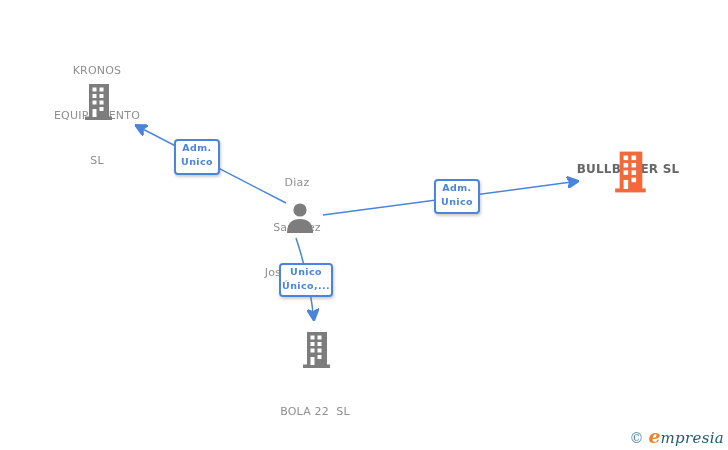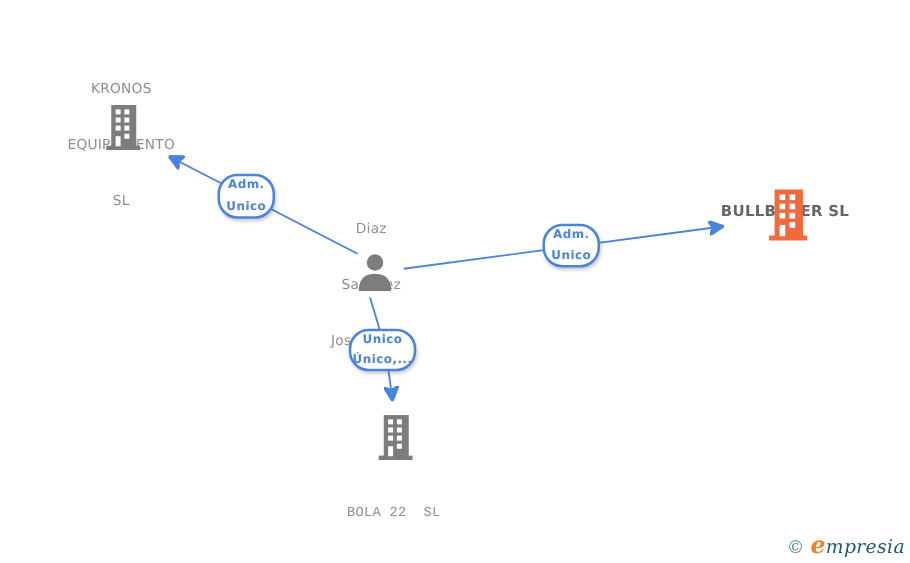--- a/index.html
+++ b/index.html
@@ -21,24 +21,24 @@
     color:var(--highlight-label);font-weight:bold;font-size:12px;
   }
   .node-icon{position:absolute;}
   .node-icon svg{display:block;width:100%;height:100%;}
   .company-fill{fill:var(--node-gray);}
   .company-fill.orange{fill:var(--highlight-orange);}
   .person-fill{fill:var(--node-gray);}
 
   .badge{
     position:absolute;box-sizing:border-box;background:#ffffff;
-    border:2px solid var(--edge-accent);border-radius:16px;
+    border:2px solid var(--edge-accent);border-radius:4px;
     color:var(--edge-accent);font-size:9.5px;font-weight:bold;
     line-height:14px;text-align:center;letter-spacing:.4px;
-    display:flex;flex-direction:column;align-items:center;justify-content:space-between;
+    display:flex;flex-direction:column;align-items:center;justify-content:flex-start;
     box-shadow:1px 2px 3px rgba(110,110,110,.35);
   }
 
   .watermark{
     position:absolute;right:4px;bottom:3px;
     font-family:"DejaVu Serif","Liberation Serif",serif;font-style:italic;
     white-space:nowrap;
   }
   .watermark .copy{color:var(--logo-teal);font-size:14px;font-style:normal;}
   .watermark .brand-e{color:var(--logo-orange);font-size:19px;font-weight:bold;}
@@ -123,21 +123,21 @@
           <rect x="15.5" y="3.5" width="4" height="4"></rect>
         <rect x="8.5" y="10" width="4" height="4"></rect>
           <rect x="15.5" y="10" width="4" height="4"></rect>
         <rect x="8.5" y="16.5" width="4" height="4"></rect>
           <rect x="15.5" y="16.5" width="4" height="4"></rect>
         <rect x="15.5" y="23" width="4" height="4"></rect>
         <rect x="8.5" y="25" width="4" height="8"></rect>
       </g>
     </svg>
   </div>
-  <div class="node-label" style="left:235px;top:374px;width:160px;font-family:Liberation Mono, monospace;">
+  <div class="node-label" style="left:235px;top:374px;width:160px;">
     <div>BOLA 22  SL</div>
   </div>
 
   <div class="badge" style="left:174px;top:139px;width:46px;height:36px;">
     <div>Adm.</div>
     <div>Unico</div>
   </div>
   <div class="badge" style="left:434px;top:179px;width:46px;height:35px;">
     <div>Adm.</div>
     <div>Unico</div>

